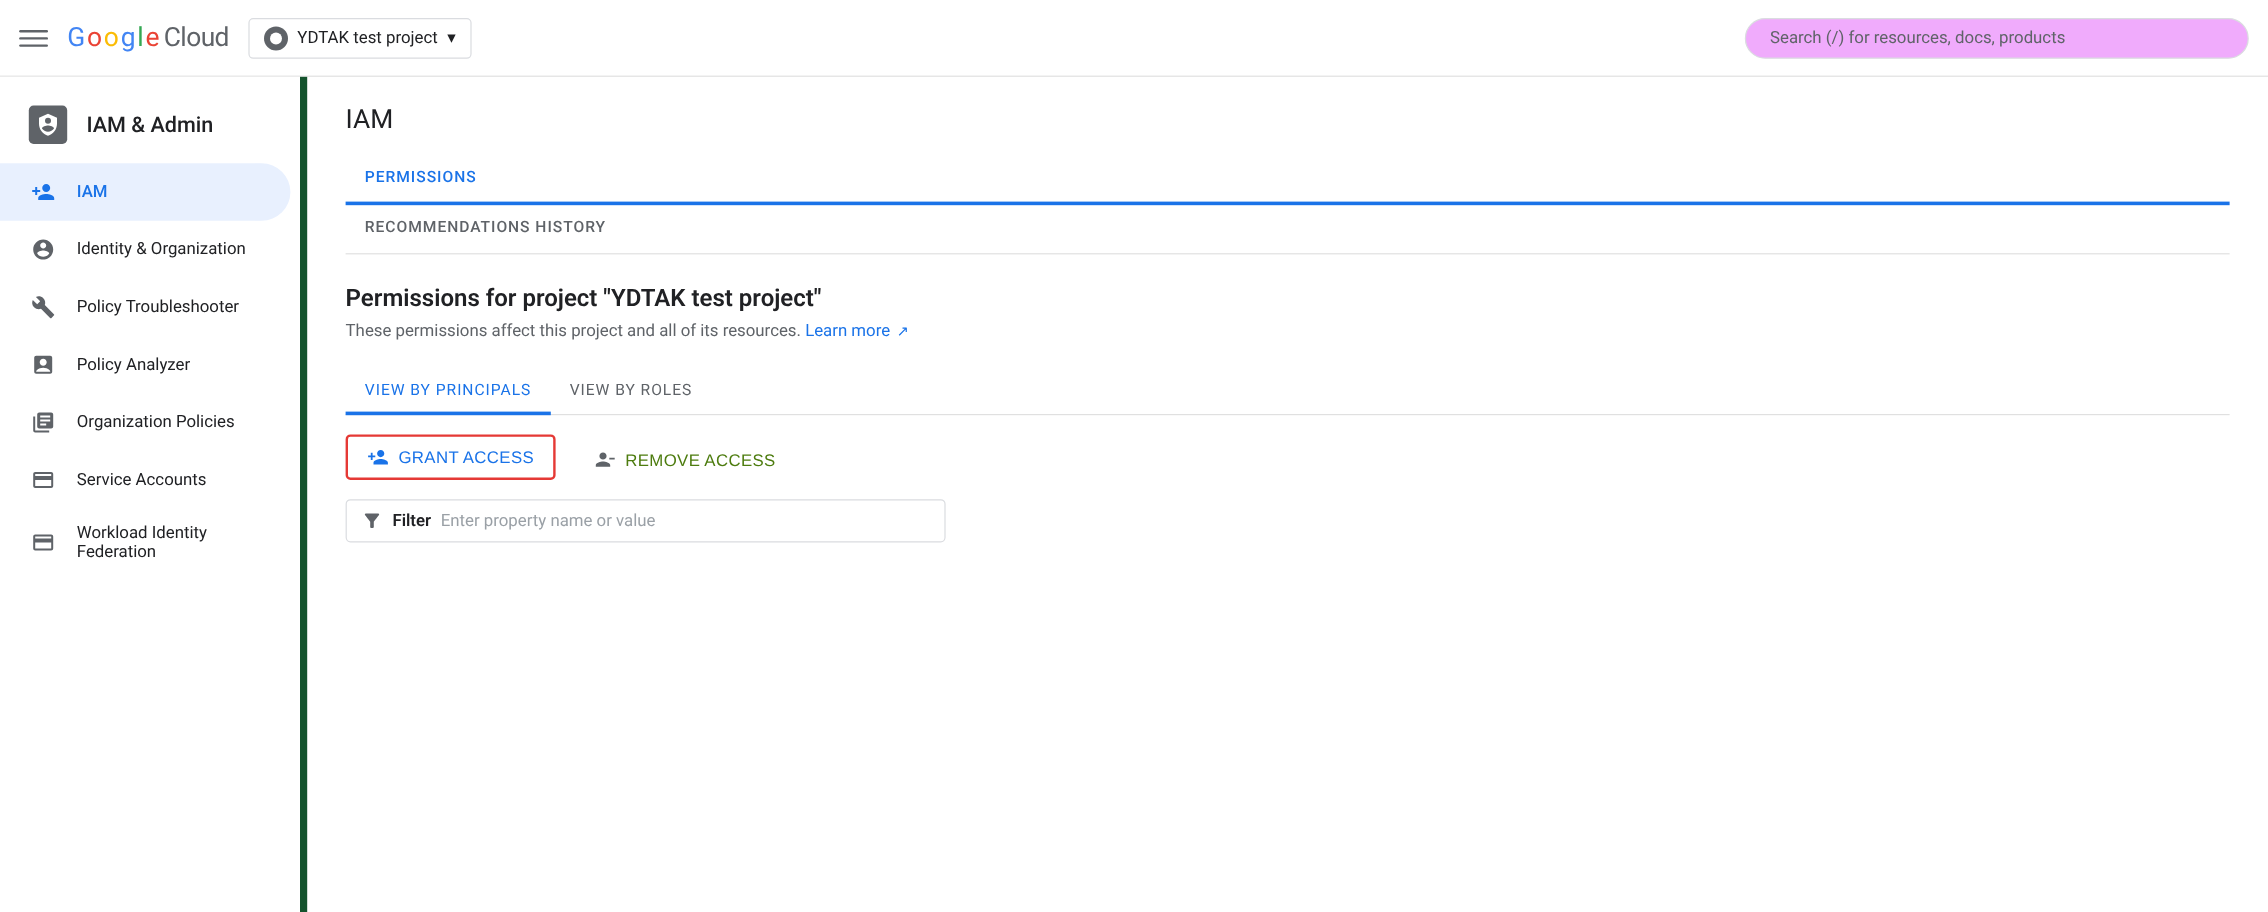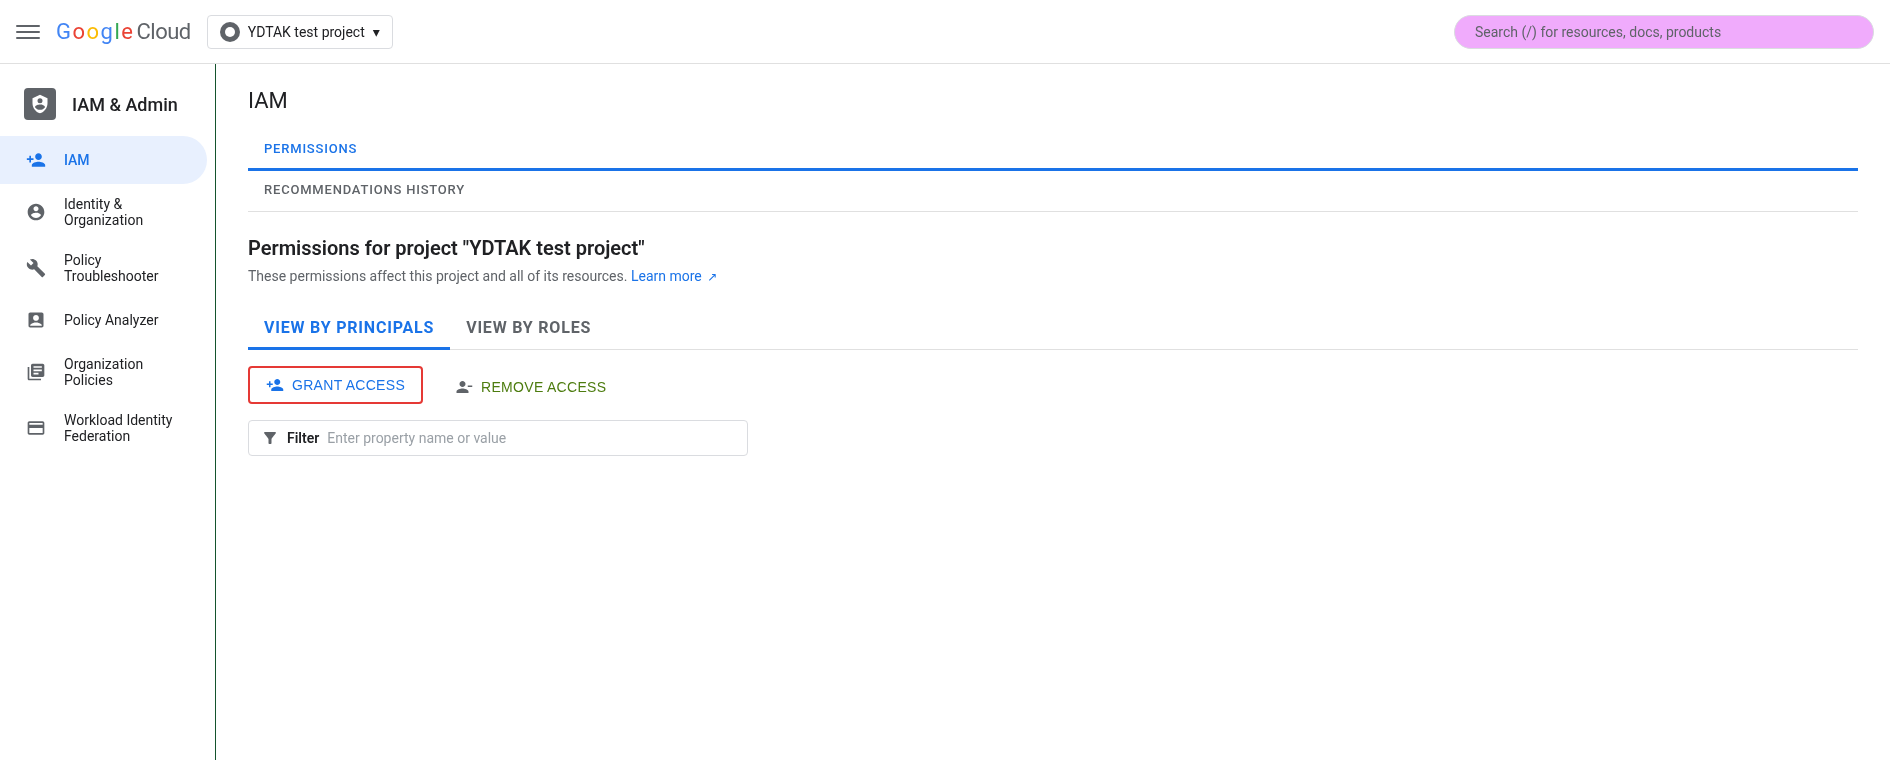--- a/index.html
+++ b/index.html
@@ -45,22 +45,22 @@
     }
 
     
     .layout {
       display: flex;
       height: calc(760px - 64px);
     }
 
     
     .sidebar {
-      width: 216px;
-      border-right: 1px solid #14532d;
+      width: 256px;
+      border-right: 6px solid #14532d;
       background: #fff;
       padding-top: 8px;
       flex-shrink: 0;
     }
     .sidebar-header {
       display: flex; align-items: center; gap: 16px;
       padding: 16px 24px 16px 24px;
     }
     .sidebar-header-icon {
       width: 32px; height: 32px; background: #5f6368; border-radius: 4px;
@@ -111,21 +111,21 @@
     .permissions-desc {
       font-size: 14px; color: #5f6368; margin-bottom: 24px;
     }
     .permissions-desc a { color: #1a73e8; text-decoration: none; }
 
     
     .view-tabs {
       display: flex; border-bottom: 1px solid #e0e0e0; margin-bottom: 16px;
     }
     .view-tab {
-      padding: 10px 16px; font-size: 16px; font-weight: 700; letter-spacing: 0.8px;
+      padding: 10px 16px; font-size: 13px; font-weight: 400; letter-spacing: 0.8px;
       cursor: pointer; text-transform: uppercase; color: #5f6368;
       border-bottom: 3px solid transparent; margin-bottom: -1px;
     }
     .view-tab.active { color: #1a73e8; border-bottom: 3px solid #1a73e8; }
 
     
     .action-bar {
       display: flex; align-items: flex-end; gap: 16px; margin-bottom: 16px;
     }
     .btn-grant {
@@ -241,20 +241,28 @@
 
     <div class="sidebar-item">
       <div class="sidebar-item-icon">
         <svg width="20" height="20" viewBox="0 0 24 24" fill="#5f6368">
             <path d="M4 6H2v14c0 1.1.9 2 2 2h14v-2H4V6zm16-4H8c-1.1 0-2 .9-2 2v12c0 1.1.9 2 2 2h12c1.1 0 2-.9 2-2V4c0-1.1-.9-2-2-2zm-1 9H9V9h10v2zm-4 4H9v-2h6v2zm4-8H9V5h10v2z"></path>
           </svg>
       </div>
       <span class="sidebar-item-label">Organization Policies</span>
     </div>
 
+    <div class="sidebar-item">
+      <div class="sidebar-item-icon">
+        <svg width="20" height="20" viewBox="0 0 24 24" fill="#5f6368">
+            <path d="M20 4H4c-1.11 0-2 .89-2 2v12c0 1.11.89 2 2 2h16c1.11 0 2-.89 2-2V6c0-1.11-.89-2-2-2zm0 14H4v-6h16v6zm0-10H4V6h16v2z"></path>
+          </svg>
+      </div>
+      <span class="sidebar-item-label">Service Accounts</span>
+    </div>
 
     <div class="sidebar-item">
       <div class="sidebar-item-icon">
         <svg width="20" height="20" viewBox="0 0 24 24" fill="#5f6368">
             <path d="M20 4H4c-1.11 0-2 .89-2 2v12c0 1.11.89 2 2 2h16c1.11 0 2-.89 2-2V6c0-1.11-.89-2-2-2zm0 14H4v-6h16v6zm0-10H4V6h16v2z"></path>
           </svg>
       </div>
       <span class="sidebar-item-label">Workload Identity Federation</span>
     </div>
   </nav>

